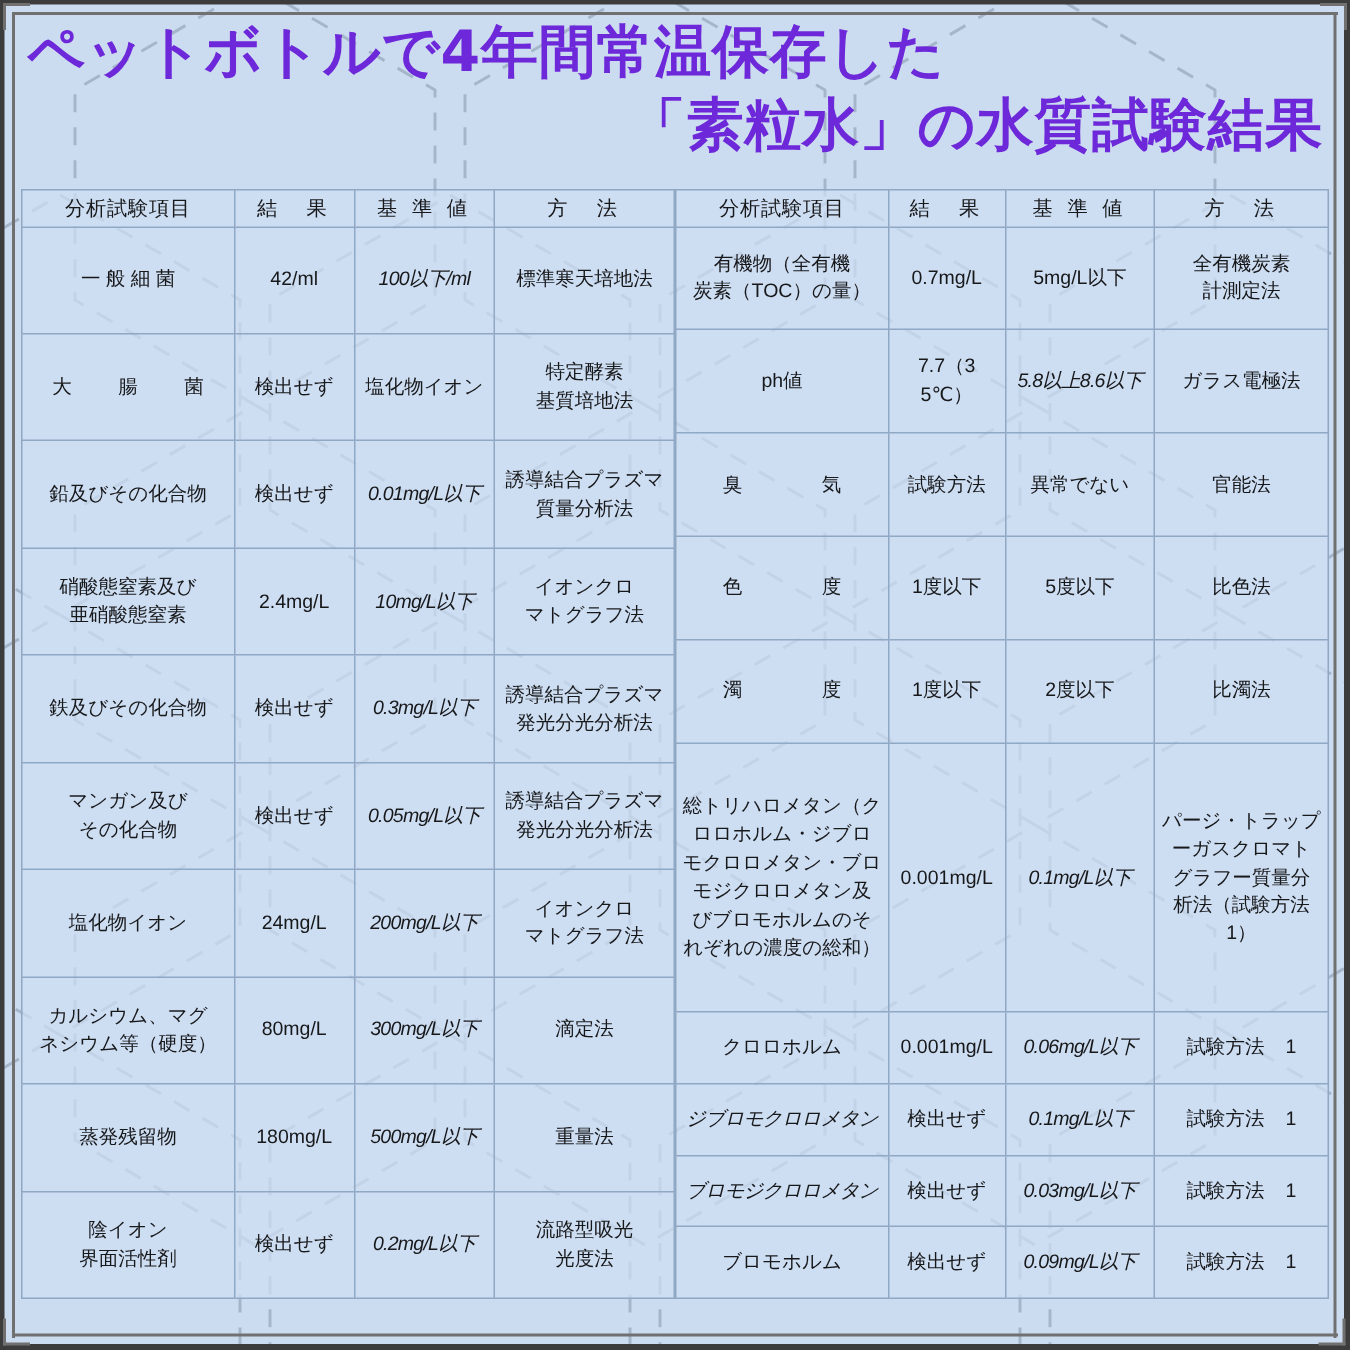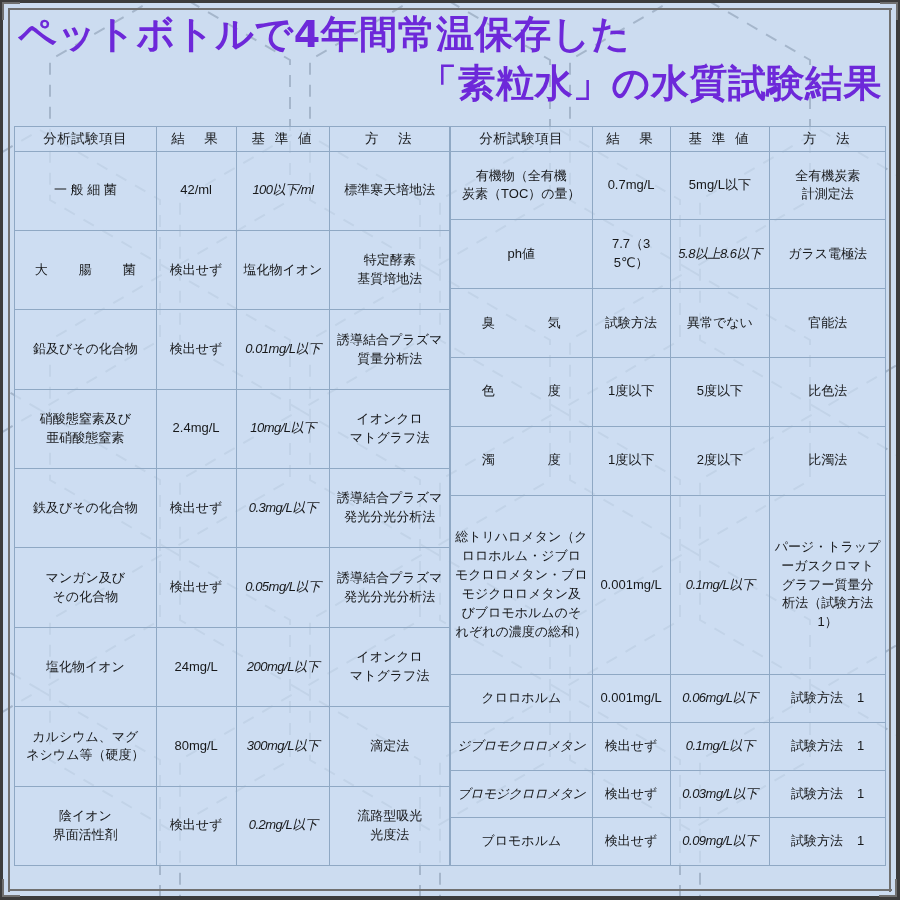--- a/index.html
+++ b/index.html
@@ -222,20 +222,26 @@
             <td class="shrink">200mg/L以下</td>
             <td class="lh-tight">イオンクロ<br>マトグラフ法</td>
           </tr>
           <tr style="height: 65px; border-radius: 21px;">
             <td class="name-wrap">カルシウム、マグ<br>ネシウム等（硬度）</td>
             <td>80mg/L</td>
             <td class="shrink">300mg/L以下</td>
             <td class="lh-tight">滴定法</td>
           </tr>
           <tr style="height: 65px;">
+            <td>蒸発残留物</td>
+            <td>180mg/L</td>
+            <td class="shrink">500mg/L以下</td>
+            <td class="lh-tight">重量法</td>
+          </tr>
+          <tr style="height: 65px;">
             <td class="name-wrap">陰イオン<br>界面活性剤</td>
             <td>検出せず</td>
             <td class="shrink">0.2mg/L以下</td>
             <td class="lh-tight">流路型吸光<br>光度法</td>
           </tr>
         </tbody>
     </table>
 
     <table class="grid" id="right-table">
       <colgroup>

